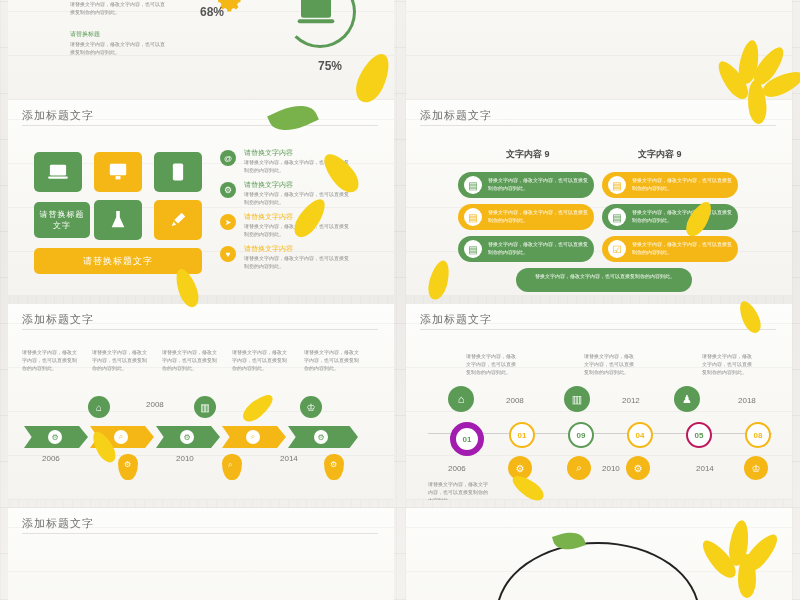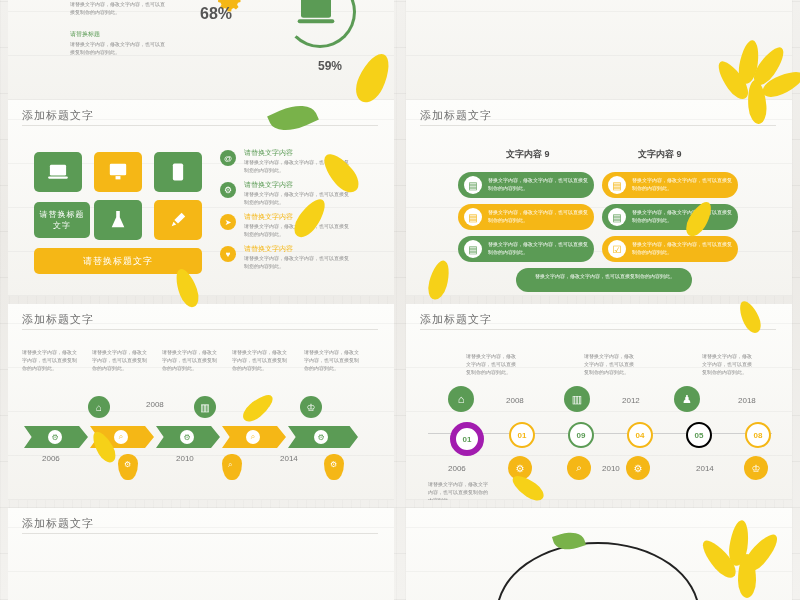--- a/index.html
+++ b/index.html
@@ -68,29 +68,29 @@
 
   <div class="txt-xs" style="position:absolute;left:62px;top:96px;width:96px;">请替换文字内容，修改文字内容，也可以直接复制你的内容到此。</div>
   <div style="position:absolute;left:62px;top:126px;font-size:6px;color:#5b9b55;">请替换标题</div>
   <div class="txt-xs" style="position:absolute;left:62px;top:136px;width:96px;">请替换文字内容，修改文字内容，也可以直接复制你的内容到此。</div>
 
   <div style="position:absolute;left:205px;top:78px;">
     <svg width="34" height="34" viewBox="0 0 24 24" fill="#f5b716">
         <path d="M12 8a4 4 0 100 8 4 4 0 000-8zm9.4 4.6l-1.8-.4a7.6 7.6 0 00-.6-1.5l1-1.5-1.8-1.8-1.5 1a7.6 7.6 0 00-1.5-.6l-.4-1.8h-2.6l-.4 1.8c-.5.1-1 .3-1.5.6l-1.5-1L5 8.2l1 1.5c-.3.5-.5 1-.6 1.5l-1.8.4v2.6l1.8.4c.1.5.3 1 .6 1.5l-1 1.5 1.8 1.8 1.5-1c.5.3 1 .5 1.5.6l.4 1.8h2.6l.4-1.8c.5-.1 1-.3 1.5-.6l1.5 1 1.8-1.8-1-1.5c.3-.5.5-1 .6-1.5l1.8-.4v-2.6z"></path>
       </svg>
   </div>
-  <div style="position:absolute;left:192px;top:101px;font-size:16px;color:#555;font-weight:bold;">68%</div>
+  <div style="position:absolute;left:192px;top:101px;font-size:12px;color:#555;font-weight:bold;">68%</div>
 
   <div style="position:absolute;left:288px;top:90px;">
     <svg width="40" height="34" viewBox="0 0 24 20" fill="#5b9b55">
         <rect x="3" y="2" width="18" height="12" rx="1.5"></rect>
         <rect x="1" y="15" width="22" height="2.4" rx="1.2"></rect>
       </svg>
   </div>
-  <div style="position:absolute;left:310px;top:155px;font-size:12px;color:#555;font-weight:bold;">59%</div>
+  <div style="position:absolute;left:310px;top:155px;font-size:12px;color:#555;font-weight:bold;">75%</div>
 
   <div style="position:absolute;left:276px;top:72px;width:66px;height:66px;border:3px solid #5b9b55;border-radius:50%;border-left-color:transparent;"></div>
 </div>
 
 <div class="slide" style="left:406px;top:-96px;">
   <div class="inner"></div>
 
 </div>
 
 <div class="slide" style="left:8px;top:100px;">
@@ -243,21 +243,21 @@
   <div style="position:absolute;left:216px;top:92px;font-size:8px;color:#777;">2012</div>
   <div class="circ green" style="position:absolute;left:268px;top:82px;width:26px;height:26px;font-size:11px;">♟</div>
   <div style="position:absolute;left:332px;top:92px;font-size:8px;color:#777;text-align:right;">2018</div>
 
   <div style="position:absolute;left:22px;top:129px;width:344px;height:1px;background:#cfcfcf;"></div>
 
   <div class="circ" style="position:absolute;left:44px;top:118px;width:22px;height:22px;background:#fff;border:6px solid #a21caf;color:#5b9b55;font-size:8px;font-weight:bold;">01</div>
   <div class="circ" style="position:absolute;left:103px;top:118px;width:22px;height:22px;background:#fff;border:2px solid #f5b716;color:#f5b716;font-size:8px;font-weight:bold;">01</div>
   <div class="circ" style="position:absolute;left:162px;top:118px;width:22px;height:22px;background:#fff;border:2px solid #5b9b55;color:#5b9b55;font-size:8px;font-weight:bold;">09</div>
   <div class="circ" style="position:absolute;left:221px;top:118px;width:22px;height:22px;background:#fff;border:2px solid #f5b716;color:#f5b716;font-size:8px;font-weight:bold;">04</div>
-  <div class="circ" style="position:absolute;left:280px;top:118px;width:22px;height:22px;background:#fff;border:2px solid #000000;color:#5b9b55;font-size:8px;font-weight:bold;">05</div>
+  <div class="circ" style="position:absolute;left:280px;top:118px;width:22px;height:22px;background:#fff;border:2px solid #be185d;color:#5b9b55;font-size:8px;font-weight:bold;">05</div>
   <div class="circ" style="position:absolute;left:339px;top:118px;width:22px;height:22px;background:#fff;border:2px solid #f5b716;color:#f5b716;font-size:8px;font-weight:bold;">08</div>
 
   <div class="circ yellow" style="position:absolute;left:102px;top:152px;width:24px;height:24px;font-size:10px;">⚙</div>
   <div class="circ yellow" style="position:absolute;left:161px;top:152px;width:24px;height:24px;font-size:10px;">⌕</div>
   <div class="circ yellow" style="position:absolute;left:220px;top:152px;width:24px;height:24px;font-size:10px;">⚙</div>
   <div class="circ yellow" style="position:absolute;left:338px;top:152px;width:24px;height:24px;font-size:10px;">♔</div>
 
   <div style="position:absolute;left:42px;top:160px;font-size:8px;color:#777;">2006</div>
   <div style="position:absolute;left:196px;top:160px;font-size:8px;color:#777;">2010</div>
   <div style="position:absolute;left:290px;top:160px;font-size:8px;color:#777;">2014</div>

